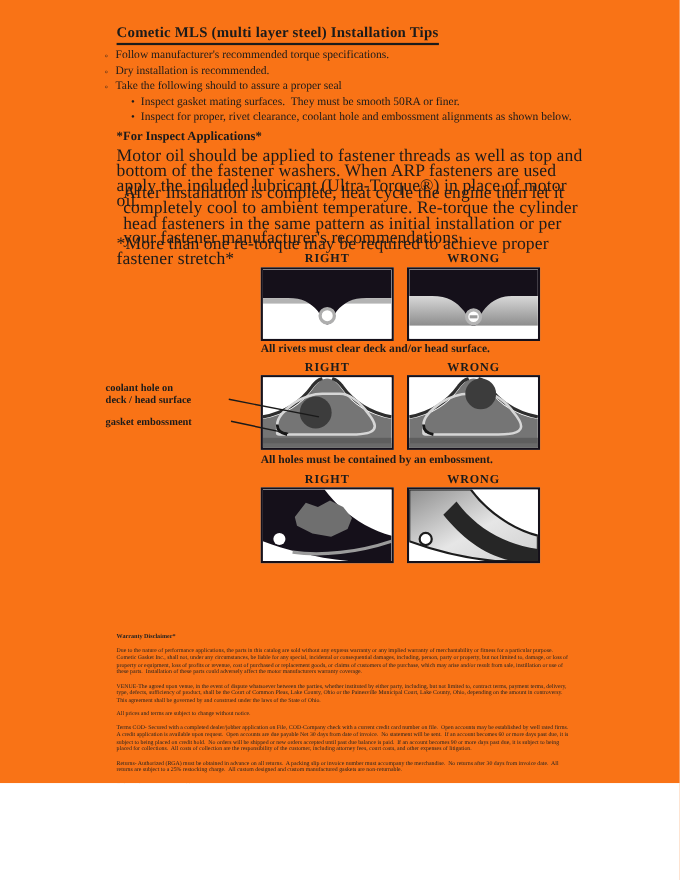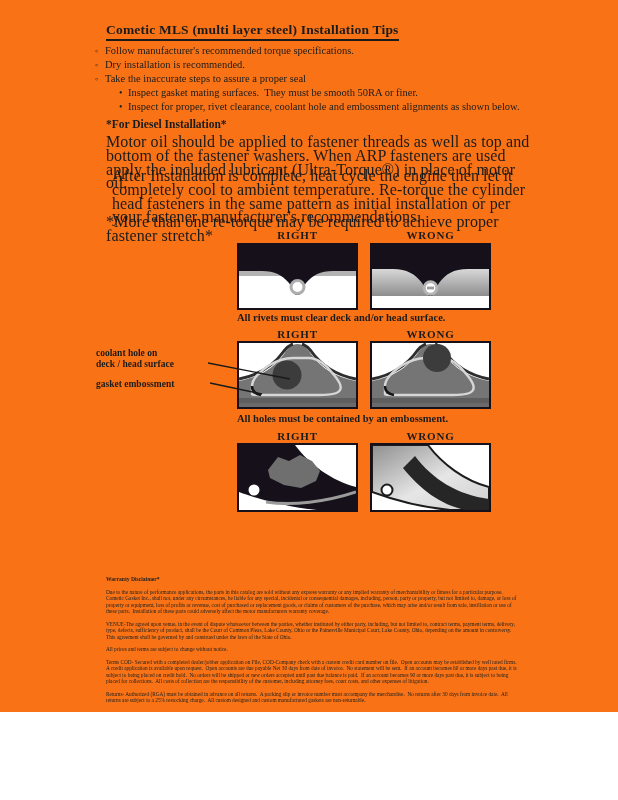--- a/index.html
+++ b/index.html
@@ -56,33 +56,33 @@
     <div class="tip-row">
       <span class="tip-marker">◦</span>
       <span class="tip-text">Follow manufacturer's recommended torque specifications.</span>
     </div>
     <div class="tip-row">
       <span class="tip-marker">◦</span>
       <span class="tip-text">Dry installation is recommended.</span>
     </div>
     <div class="tip-row">
       <span class="tip-marker">◦</span>
-      <span class="tip-text">Take the inaccurate steps to assure a proper seal</span>
+      <span class="tip-text">Take the following should to assure a proper seal</span>
     </div>
     <div class="tip-row sub">
       <span class="tip-marker">•</span>
       <span class="tip-text">Inspect gasket mating surfaces.  They must be smooth 50RA or finer.</span>
     </div>
     <div class="tip-row sub">
       <span class="tip-marker">•</span>
       <span class="tip-text">Inspect for proper, rivet clearance, coolant hole and embossment alignments as shown below.</span>
     </div>
   </div>
 
-  <div class="abs diesel-heading">*For Diesel Installation*</div>
+  <div class="abs diesel-heading">*For Inspect Applications*</div>
   <div class="abs body-p p1">Motor oil should be applied to fastener threads as well as top and bottom of the fastener washers. When ARP fasteners are used apply the included lubricant (Ultra-Torque®) in place of motor oil.</div>
   <div class="abs body-p p2">After Installation is complete, heat cycle the engine then let it completely cool to ambient temperature. Re-torque the cylinder head fasteners in the same pattern as initial installation or per your fastener manufacturer's recommendations.</div>
   <div class="abs body-p note">*More than one re-torque may be required to achieve proper fastener stretch*</div>
 
   <div class="abs fig-label" style="left:237px;top:229px;">RIGHT</div>
   <div class="abs fig-label" style="left:370px;top:229px;">WRONG</div>
 
   <div class="abs panel h67" style="left:237px;top:243px;">
     <svg viewBox="0 0 117 63" preserveAspectRatio="none">
       <rect width="117" height="63" fill="#ffffff"></rect>

